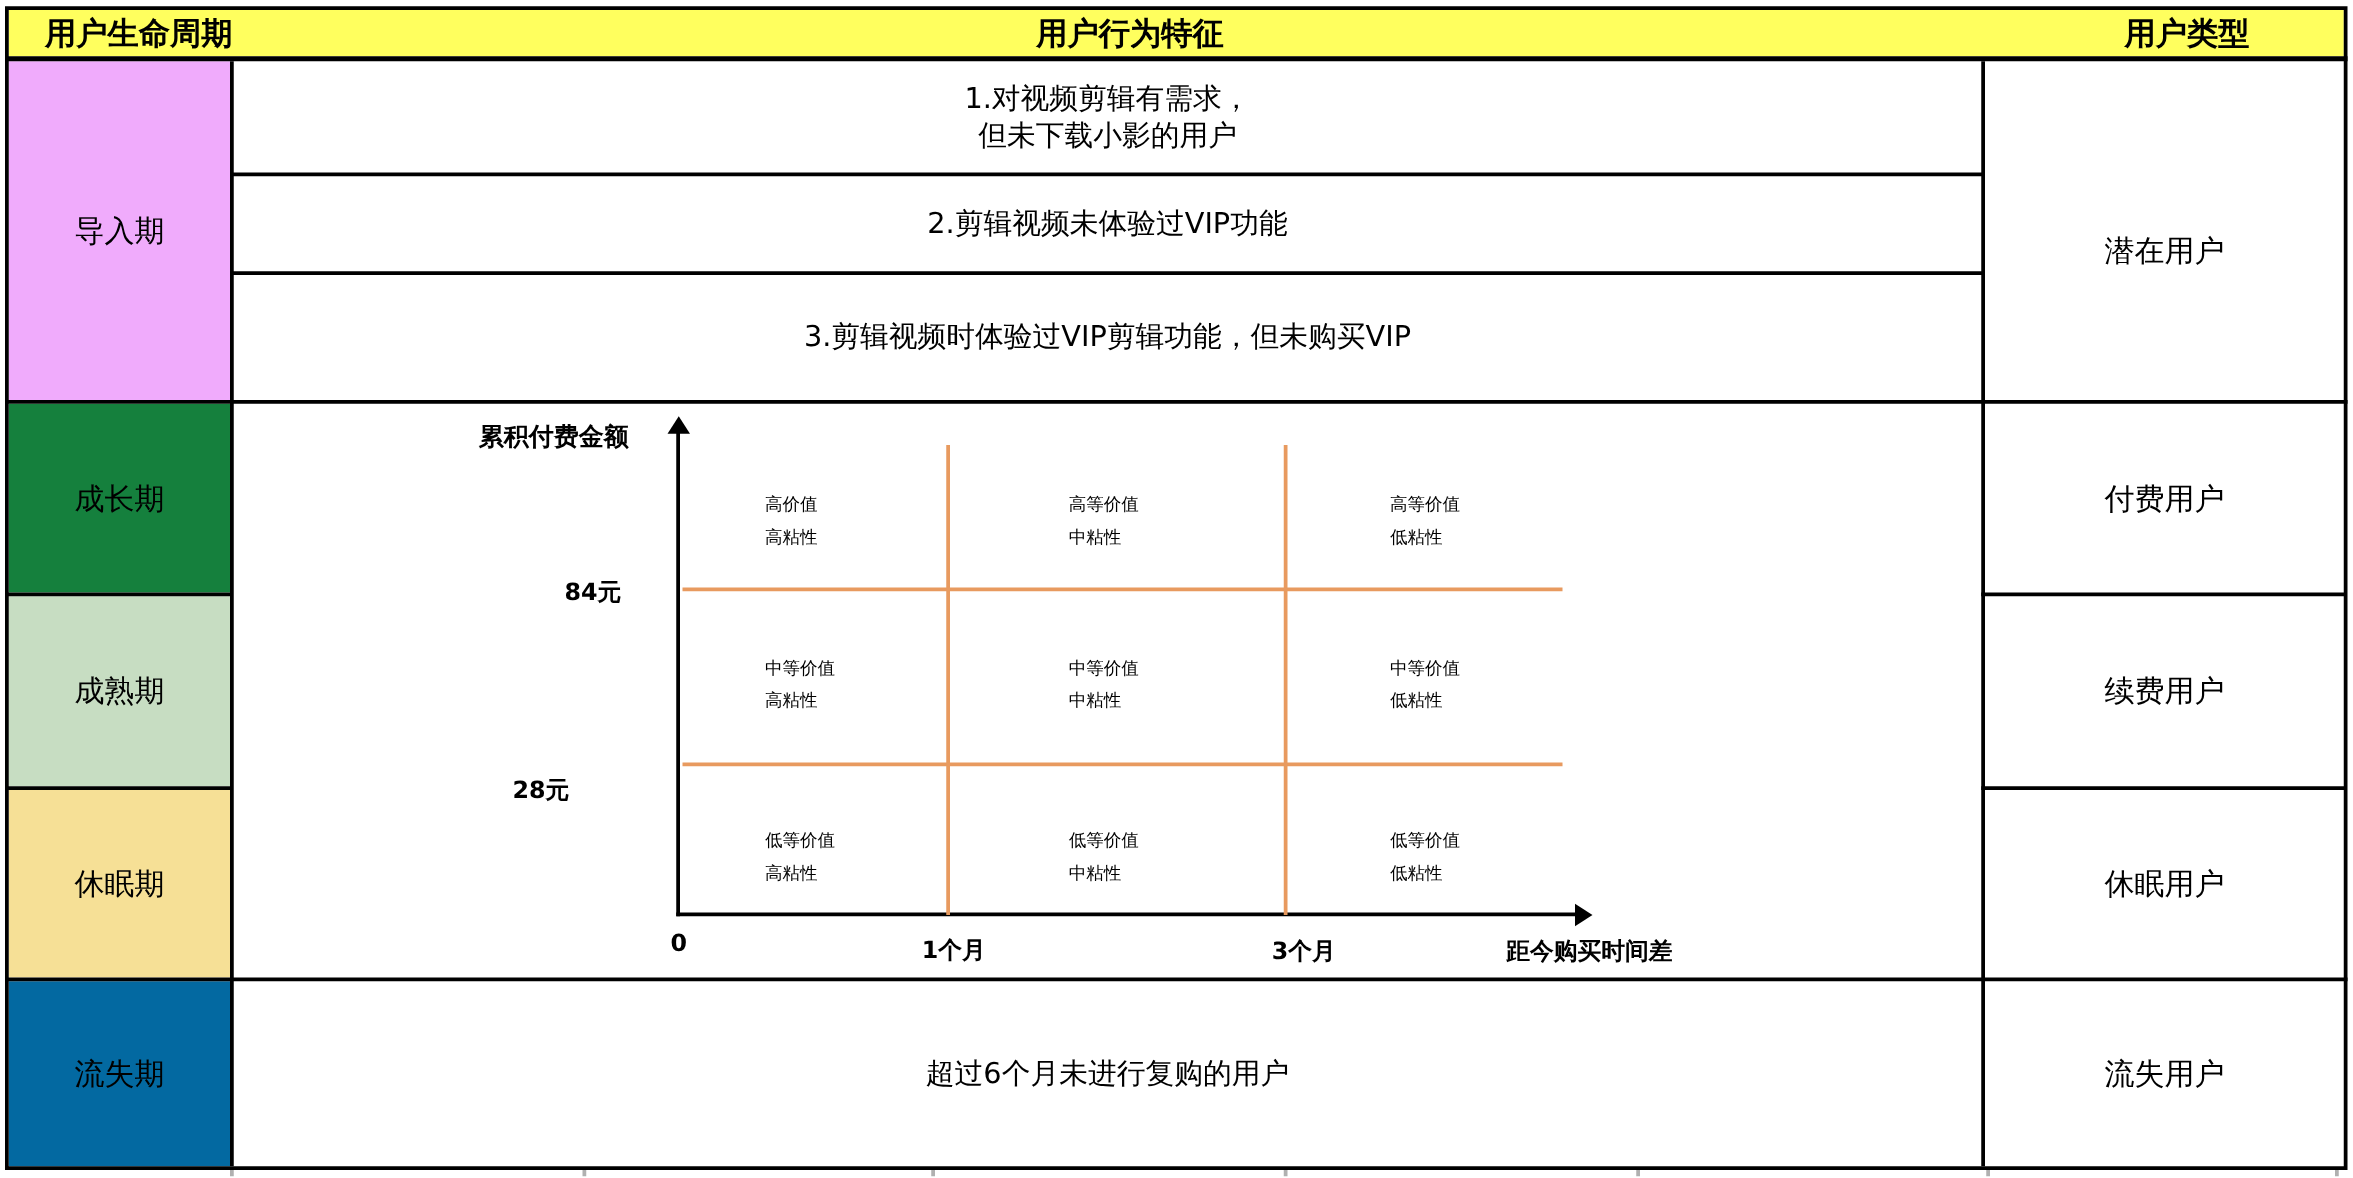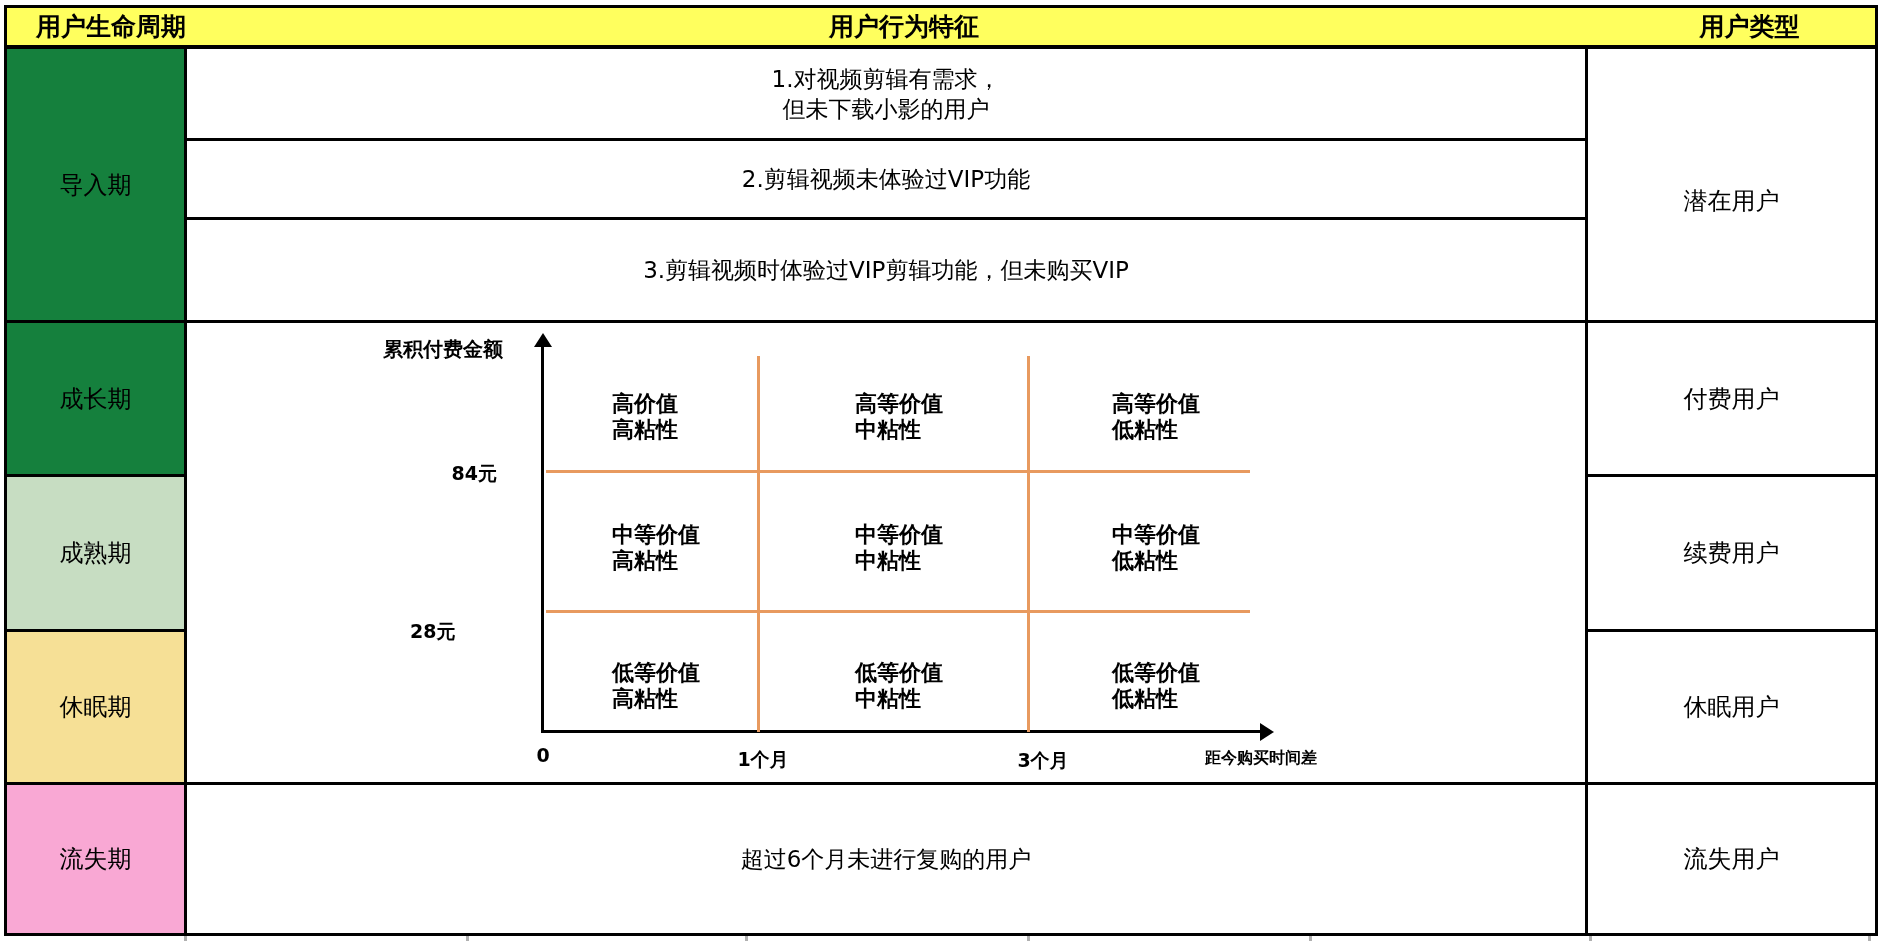--- a/index.html
+++ b/index.html
@@ -27,60 +27,60 @@
   .r320{left:4px;top:320px;width:1874px;height:3px;}
   .r474L{left:4px;top:474px;width:180px;height:3px;}
   .r474R{left:1585px;top:474px;width:291px;height:3px;}
   .r629L{left:4px;top:629px;width:180px;height:3px;}
   .r629R{left:1585px;top:629px;width:291px;height:3px;}
   .r782{left:4px;top:782px;width:1874px;height:3px;}
   .sub138{left:184px;top:138px;width:1404px;height:3px;}
   .sub217{left:184px;top:217px;width:1404px;height:3px;}
   
   .stage{left:7px;width:177px;font-size:24px;font-weight:500;}
-  .c-import{top:49px;height:271px;background:#15803d;}
+  .c-import{top:49px;height:271px;background:#f0abfc;}
   .c-growth{top:323px;height:151px;background:#15803d;}
   .c-mature{top:477px;height:152px;background:#c7ddc2;}
   .c-dormant{top:632px;height:150px;background:#f6e096;}
-  .c-churn{top:785px;height:148px;background:#f9a8d4;}
+  .c-churn{top:785px;height:148px;background:#0369a1;}
   
   .beh{left:187px;width:1398px;font-size:23px;font-weight:500;flex-direction:column;line-height:30px;}
   .b1{top:49px;height:89px;}
   .b2{top:141px;height:76px;}
   .b3{top:220px;height:100px;}
   .b5{top:785px;height:148px;}
   
   .utype{left:1588px;width:287px;font-size:24px;font-weight:500;}
   .t1{top:59px;height:283px;}
   .t2{top:323px;height:151px;}
   .t3{top:477px;height:152px;}
   .t4{top:632px;height:150px;}
   .t5{top:785px;height:148px;font-family:Liberation Mono, monospace;}
   
   .y-title{left:383px;top:336px;font-size:20px;font-weight:700;}
-  .x-title{left:1205px;top:748px;font-size:16px;font-weight:700;}
+  .x-title{left:1205px;top:748px;font-size:19px;font-weight:700;}
   .yaxis{left:541px;top:346px;width:3px;height:387px;}
   .xaxis{left:541px;top:730px;width:722px;height:3px;}
   .yarrow{left:534px;top:333px;width:0;height:0;
           border-left:9px solid transparent;border-right:9px solid transparent;
           border-bottom:14px solid #000;}
   .xarrow{left:1260px;top:723px;width:0;height:0;
           border-top:9px solid transparent;border-bottom:9px solid transparent;
           border-left:14px solid #000;}
   .oh1{left:546px;top:470px;width:704px;height:3px;}
   .oh2{left:546px;top:610px;width:704px;height:3px;}
   .ov1{left:757px;top:356px;width:3px;height:376px;}
   .ov2{left:1027px;top:356px;width:3px;height:376px;}
   .tick{position:absolute;font-size:19px;font-weight:700;}
   .tick84{left:410px;top:461px;width:87px;text-align:right;}
   .tick28{left:410px;top:619px;width:87px;}
   .tick0{left:527px;top:744px;width:32px;text-align:center;}
   .tick1m{left:723px;top:747px;width:80px;text-align:center;}
   .tick3m{left:1003px;top:748px;width:80px;text-align:center;}
-  .qlab{position:absolute;font-size:22px;font-weight:700;line-height:26px;}
+  .qlab{position:absolute;font-size:14px;font-weight:400;line-height:26px;}
   .ql{display:block;}
   .q0{left:612px;top:391px;} .q1{left:855px;top:391px;} .q2{left:1112px;top:391px;}
   .q3{left:612px;top:522px;} .q4{left:855px;top:522px;} .q5{left:1112px;top:522px;}
   .q6{left:612px;top:660px;} .q7{left:855px;top:660px;} .q8{left:1112px;top:660px;}
 </style>
 </head>
 <body>
 
 <div class="page">
 

